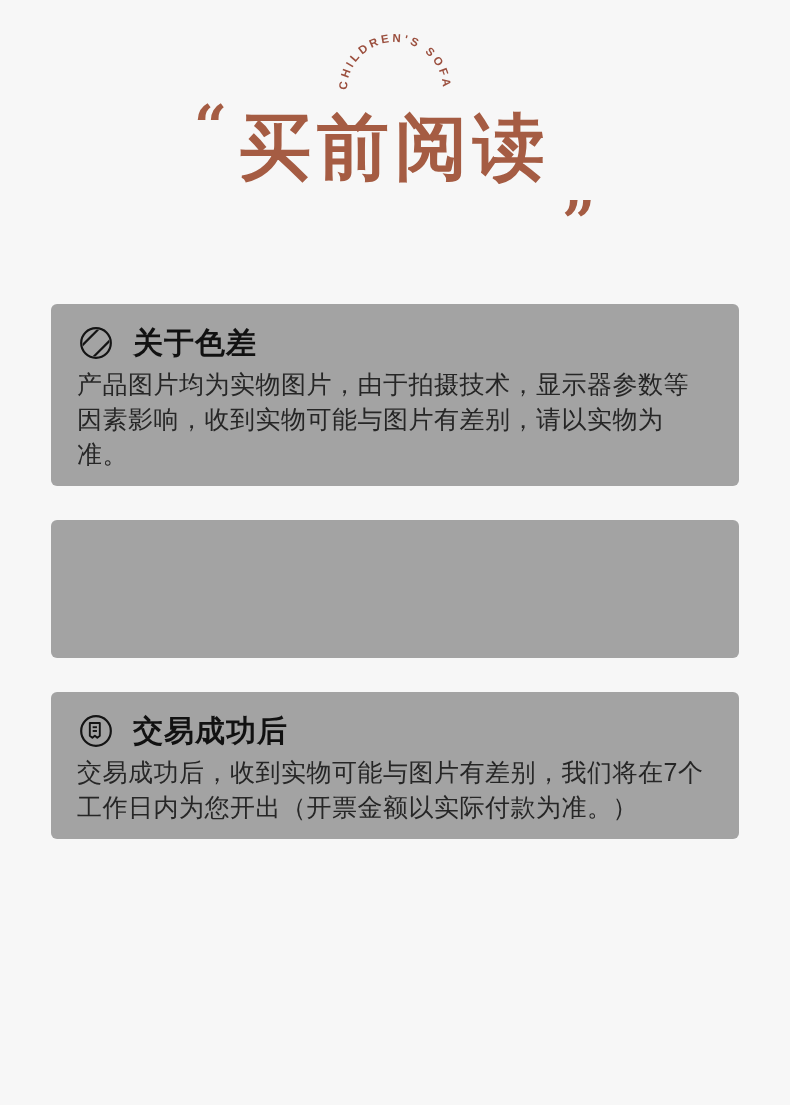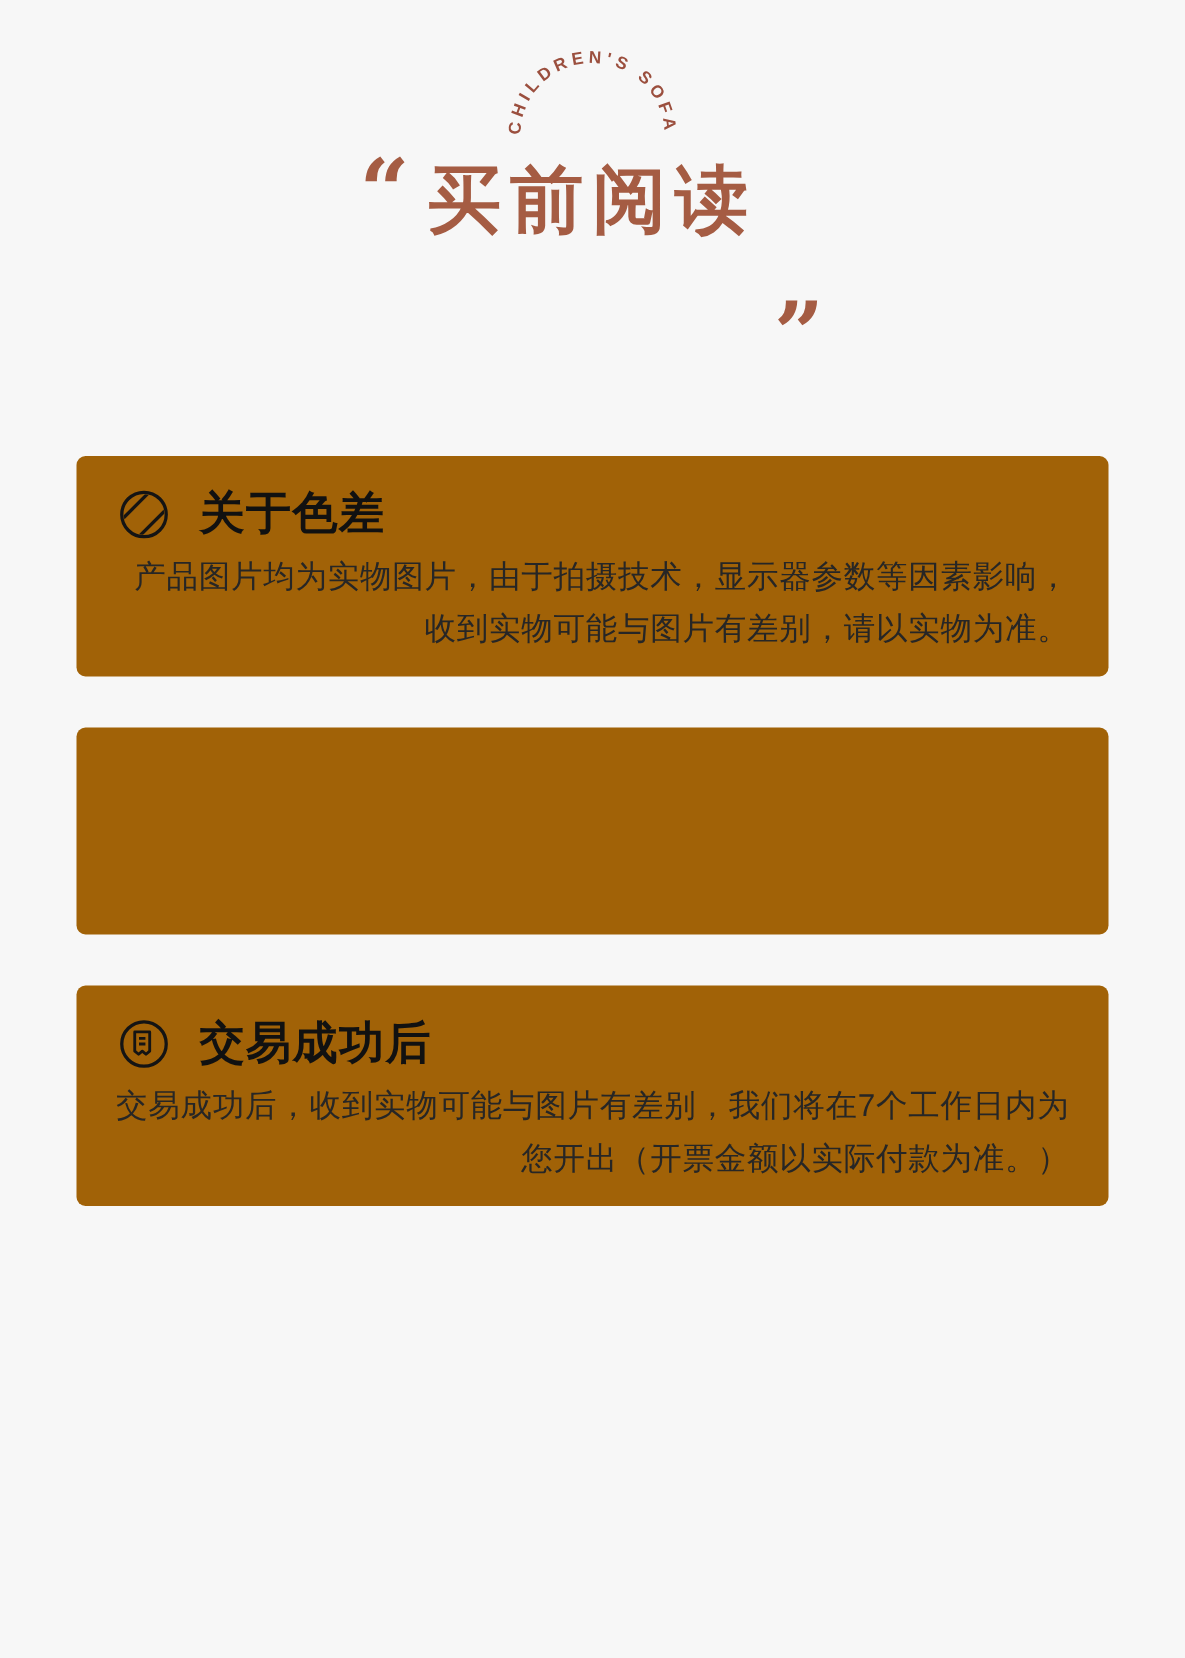--- a/index.html
+++ b/index.html
@@ -33,57 +33,56 @@
     color: #a55c43;
     font-size: 58px;
     font-weight: bold;
     line-height: 1;
     font-family: "DejaVu Serif", serif;
   }
   .quote-open { margin-right: 12px; margin-top: -8px; }
   .quote-close { margin-left: 12px; margin-top: 54px; }
   .page-title {
     margin: 0;
-    font-size: 49px;
+    font-size: 72px;
     font-weight: bold;
     color: #a55c43;
     letter-spacing: 6px;
     line-height: 1.15;
     text-align: right;
   }
 
   
   .cards { margin: 94px 51px 0 51px; }
   .card {
-    background: #a16207;
+    background: #a3a3a3;
     border-radius: 6px;
     padding: 20px 26px 14px 26px;
     margin-bottom: 34px;
     min-height: 138px;
     box-sizing: border-box;
-    text-align: right;
   }
   .card-head {
     display: flex;
     align-items: center;
     margin-bottom: 5px;
   }
   .icon { width: 38px; height: 38px; flex: 0 0 38px; margin-right: 18px; }
   .icon svg { display: block; width: 38px; height: 38px; }
   .card-title {
     margin: 0;
     font-size: 30px;
     font-weight: bold;
     color: #111111;
     line-height: 34px;
     letter-spacing: 1px;
   }
   .card-body {
     margin: 0;
-    font-size: 21px;
+    font-size: 25px;
     color: #262626;
     line-height: 35px;
     letter-spacing: 0.5px;
   }
 </style>
 </head>
 <body>
 
 <div class="page">
 

